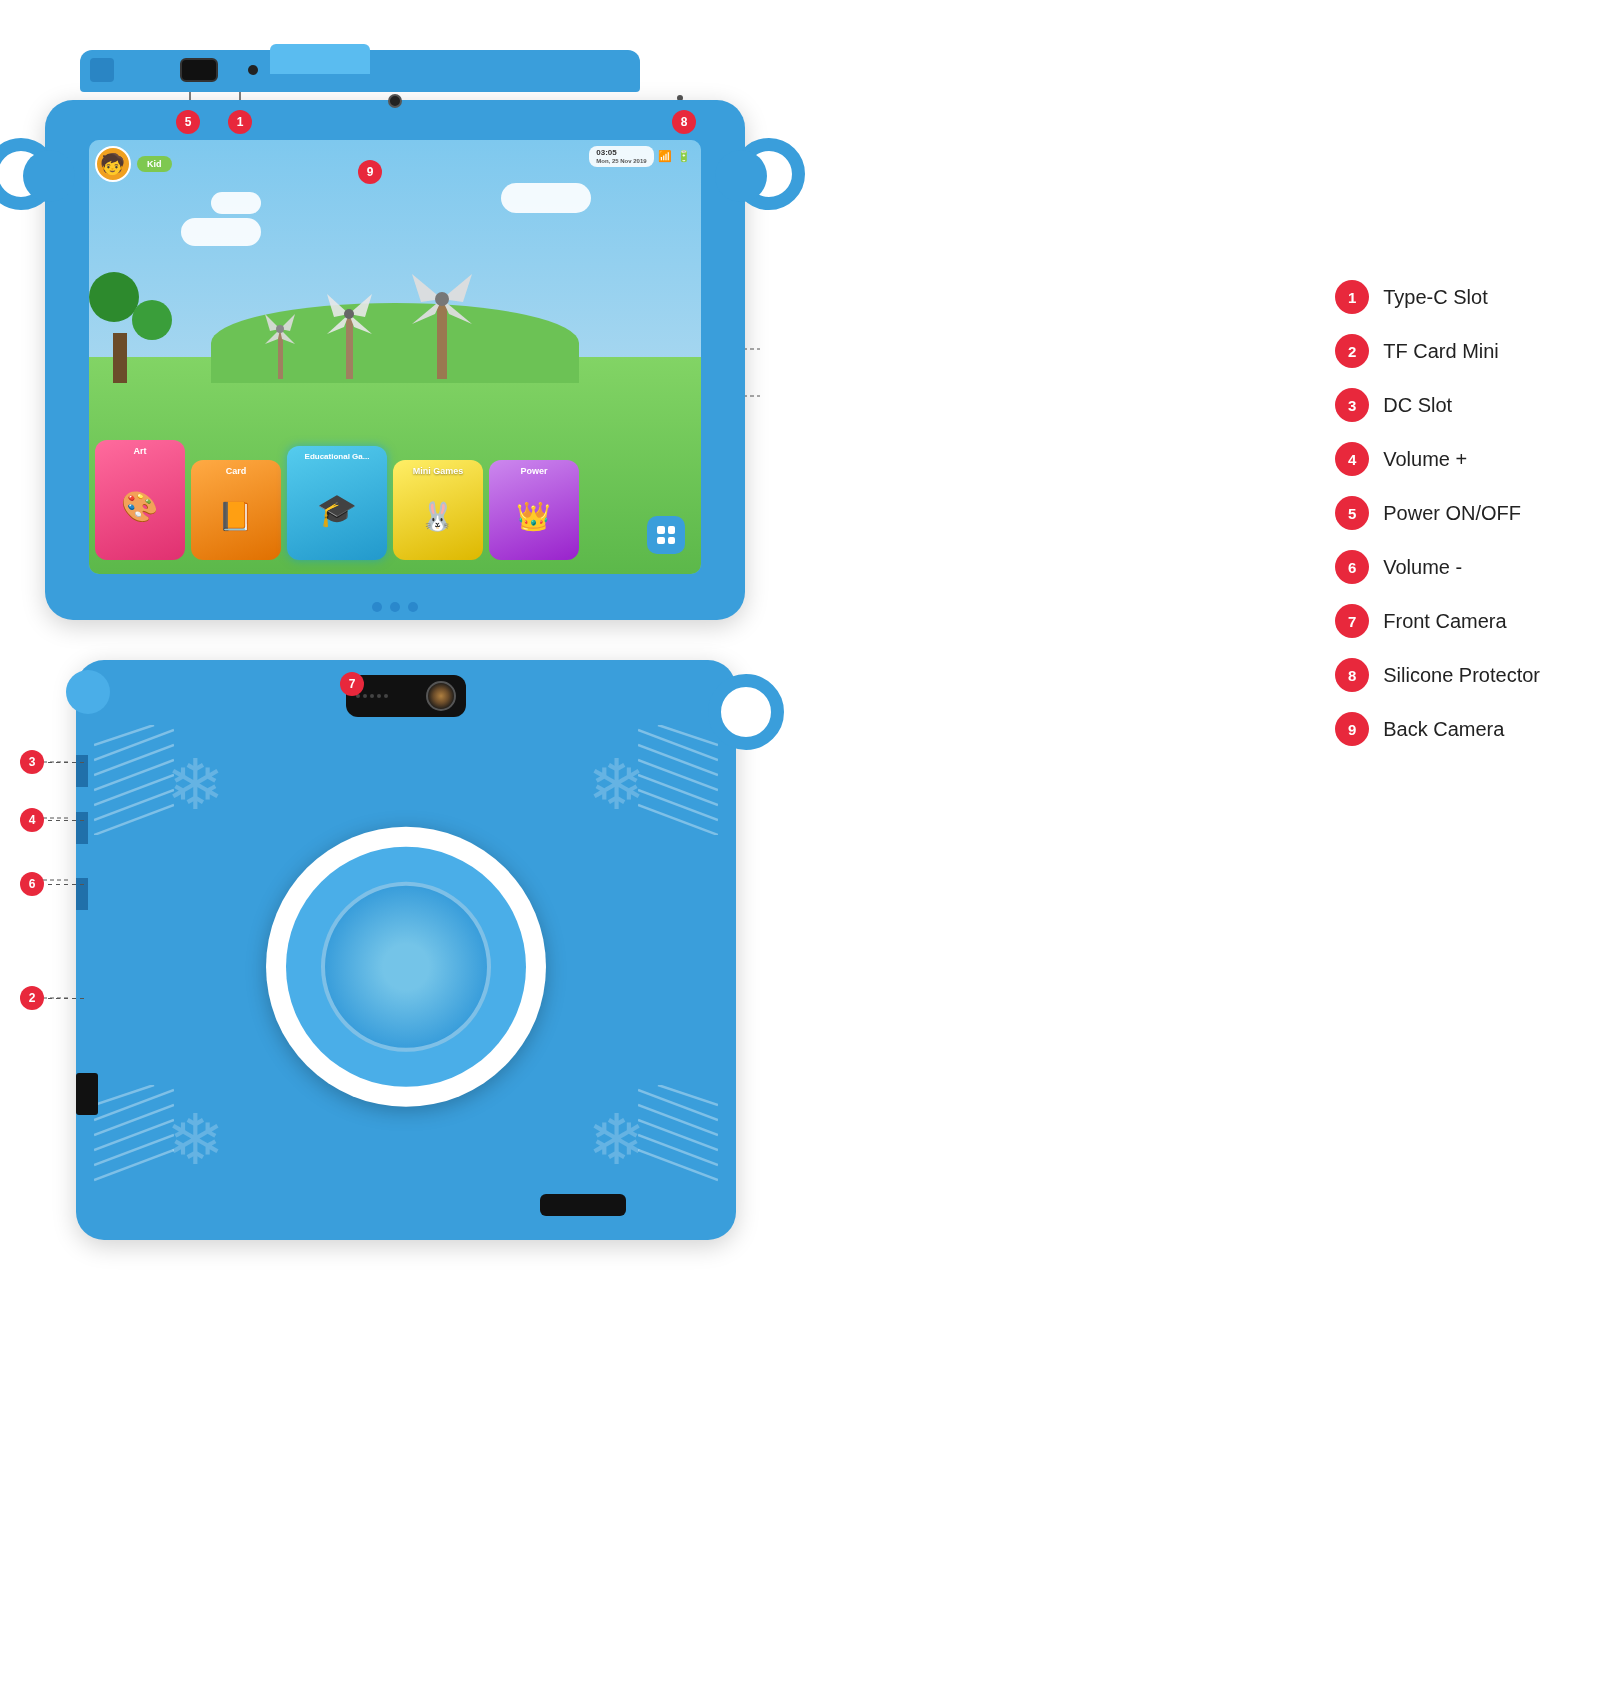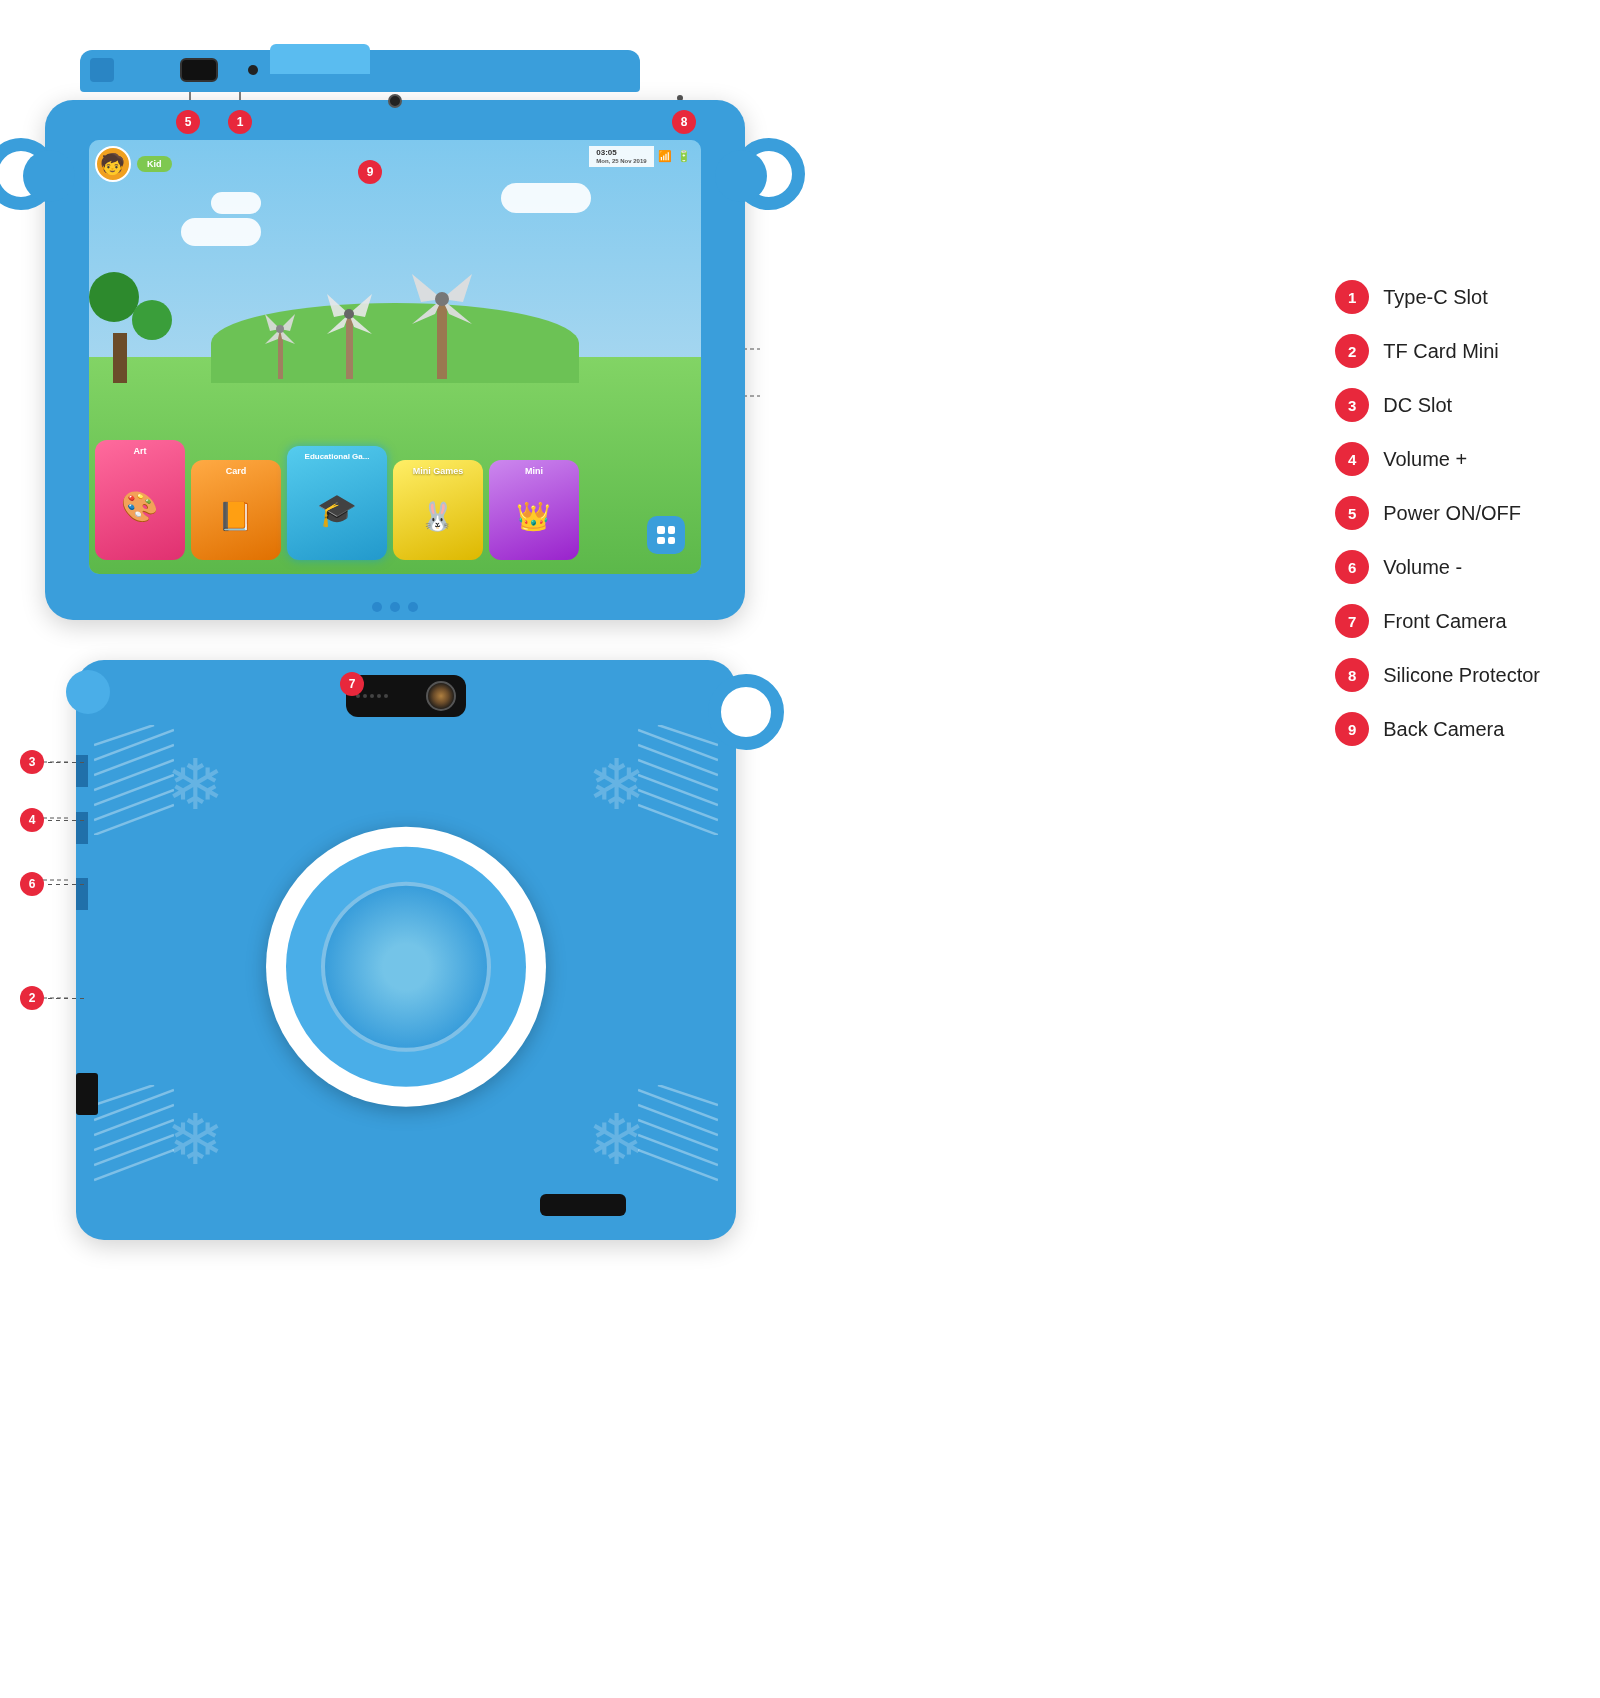--- a/index.html
+++ b/index.html
@@ -170,21 +170,21 @@
           <rect x="30" y="30" width="10" height="80" fill="#9a7850"></rect>
           <polygon points="35,30 5,5 14,33" fill="#ddd" opacity="0.95"></polygon>
           <polygon points="35,30 65,5 56,33" fill="#ddd" opacity="0.95"></polygon>
           <polygon points="35,30 5,55 28,45" fill="#ddd" opacity="0.95"></polygon>
           <polygon points="35,30 65,55 42,45" fill="#ddd" opacity="0.95"></polygon>
           <circle cx="35" cy="30" r="7" fill="#777"></circle>
         </svg>
       </div>
 
       <div style="position:absolute; top:6px; right:10px; display:flex; align-items:center; gap:5px; z-index:20;">
-        <div style="background:rgba(255,255,255,0.88); border-radius:0; padding:2px 7px; font-size:8px; color:#333; font-weight:bold; line-height:1.2;">
+        <div style="background:rgba(255,255,255,0.88); border-radius:8px; padding:2px 7px; font-size:8px; color:#333; font-weight:bold; line-height:1.2;">
           <div>03:05</div>
           <div style="font-size:6px; color:#555;">Mon, 25 Nov 2019</div>
         </div>
         <span style="font-size:11px; color:#333;">📶</span>
         <span style="font-size:11px; color:#333;">🔋</span>
       </div>
 
       <div style="position:absolute; top:6px; left:6px; display:flex; align-items:center; gap:6px; z-index:20;">
         <div style="width:36px; height:36px; border-radius:50%; background:#f0a020; border:2px solid #fff; overflow:hidden; display:flex; align-items:center; justify-content:center; font-size:20px;">🧒</div>
         <div style="background:#7ec850; color:white; font-size:9px; font-weight:bold; padding:3px 10px; border-radius:10px;">Kid</div>
@@ -206,21 +206,21 @@
           <div style="position:absolute; top:6px; left:0; right:0; text-align:center; color:white; font-size:8px; font-weight:bold;">Educational Ga...</div>
           <div style="font-size:32px; margin-top:14px;">🎓</div>
         </div>
 
         <div style="width:90px; height:100px; background:linear-gradient(160deg,#ffee66,#ddb800); border-radius:12px; position:relative; display:flex; flex-direction:column; align-items:center; justify-content:center;">
           <div style="position:absolute; top:6px; left:0; right:0; text-align:center; color:white; font-size:9px; font-weight:bold; text-shadow:0 1px 2px rgba(0,0,0,0.4);">Mini Games</div>
           <div style="font-size:28px; margin-top:12px;">🐰</div>
         </div>
 
         <div style="width:90px; height:100px; background:linear-gradient(160deg,#cc88ee,#9922cc); border-radius:12px; position:relative; display:flex; flex-direction:column; align-items:center; justify-content:center;">
-          <div style="position:absolute; top:6px; left:0; right:0; text-align:center; color:white; font-size:9px; font-weight:bold;">Mini</div>
+          <div style="position:absolute; top:6px; left:0; right:0; text-align:center; color:white; font-size:9px; font-weight:bold;">Power</div>
           <div style="font-size:28px; margin-top:12px;">👑</div>
         </div>
 
       </div>
 
       <div style="position:absolute; bottom:20px; right:16px; width:38px; height:38px; background:#3a9edb; border-radius:10px; display:flex; align-items:center; justify-content:center; z-index:25;">
         <div style="display:grid; grid-template-columns:1fr 1fr; gap:3px; width:18px; height:18px;">
           <span style="background:white; border-radius:2px; display:block;"></span>
           <span style="background:white; border-radius:2px; display:block;"></span>
           <span style="background:white; border-radius:2px; display:block;"></span>

